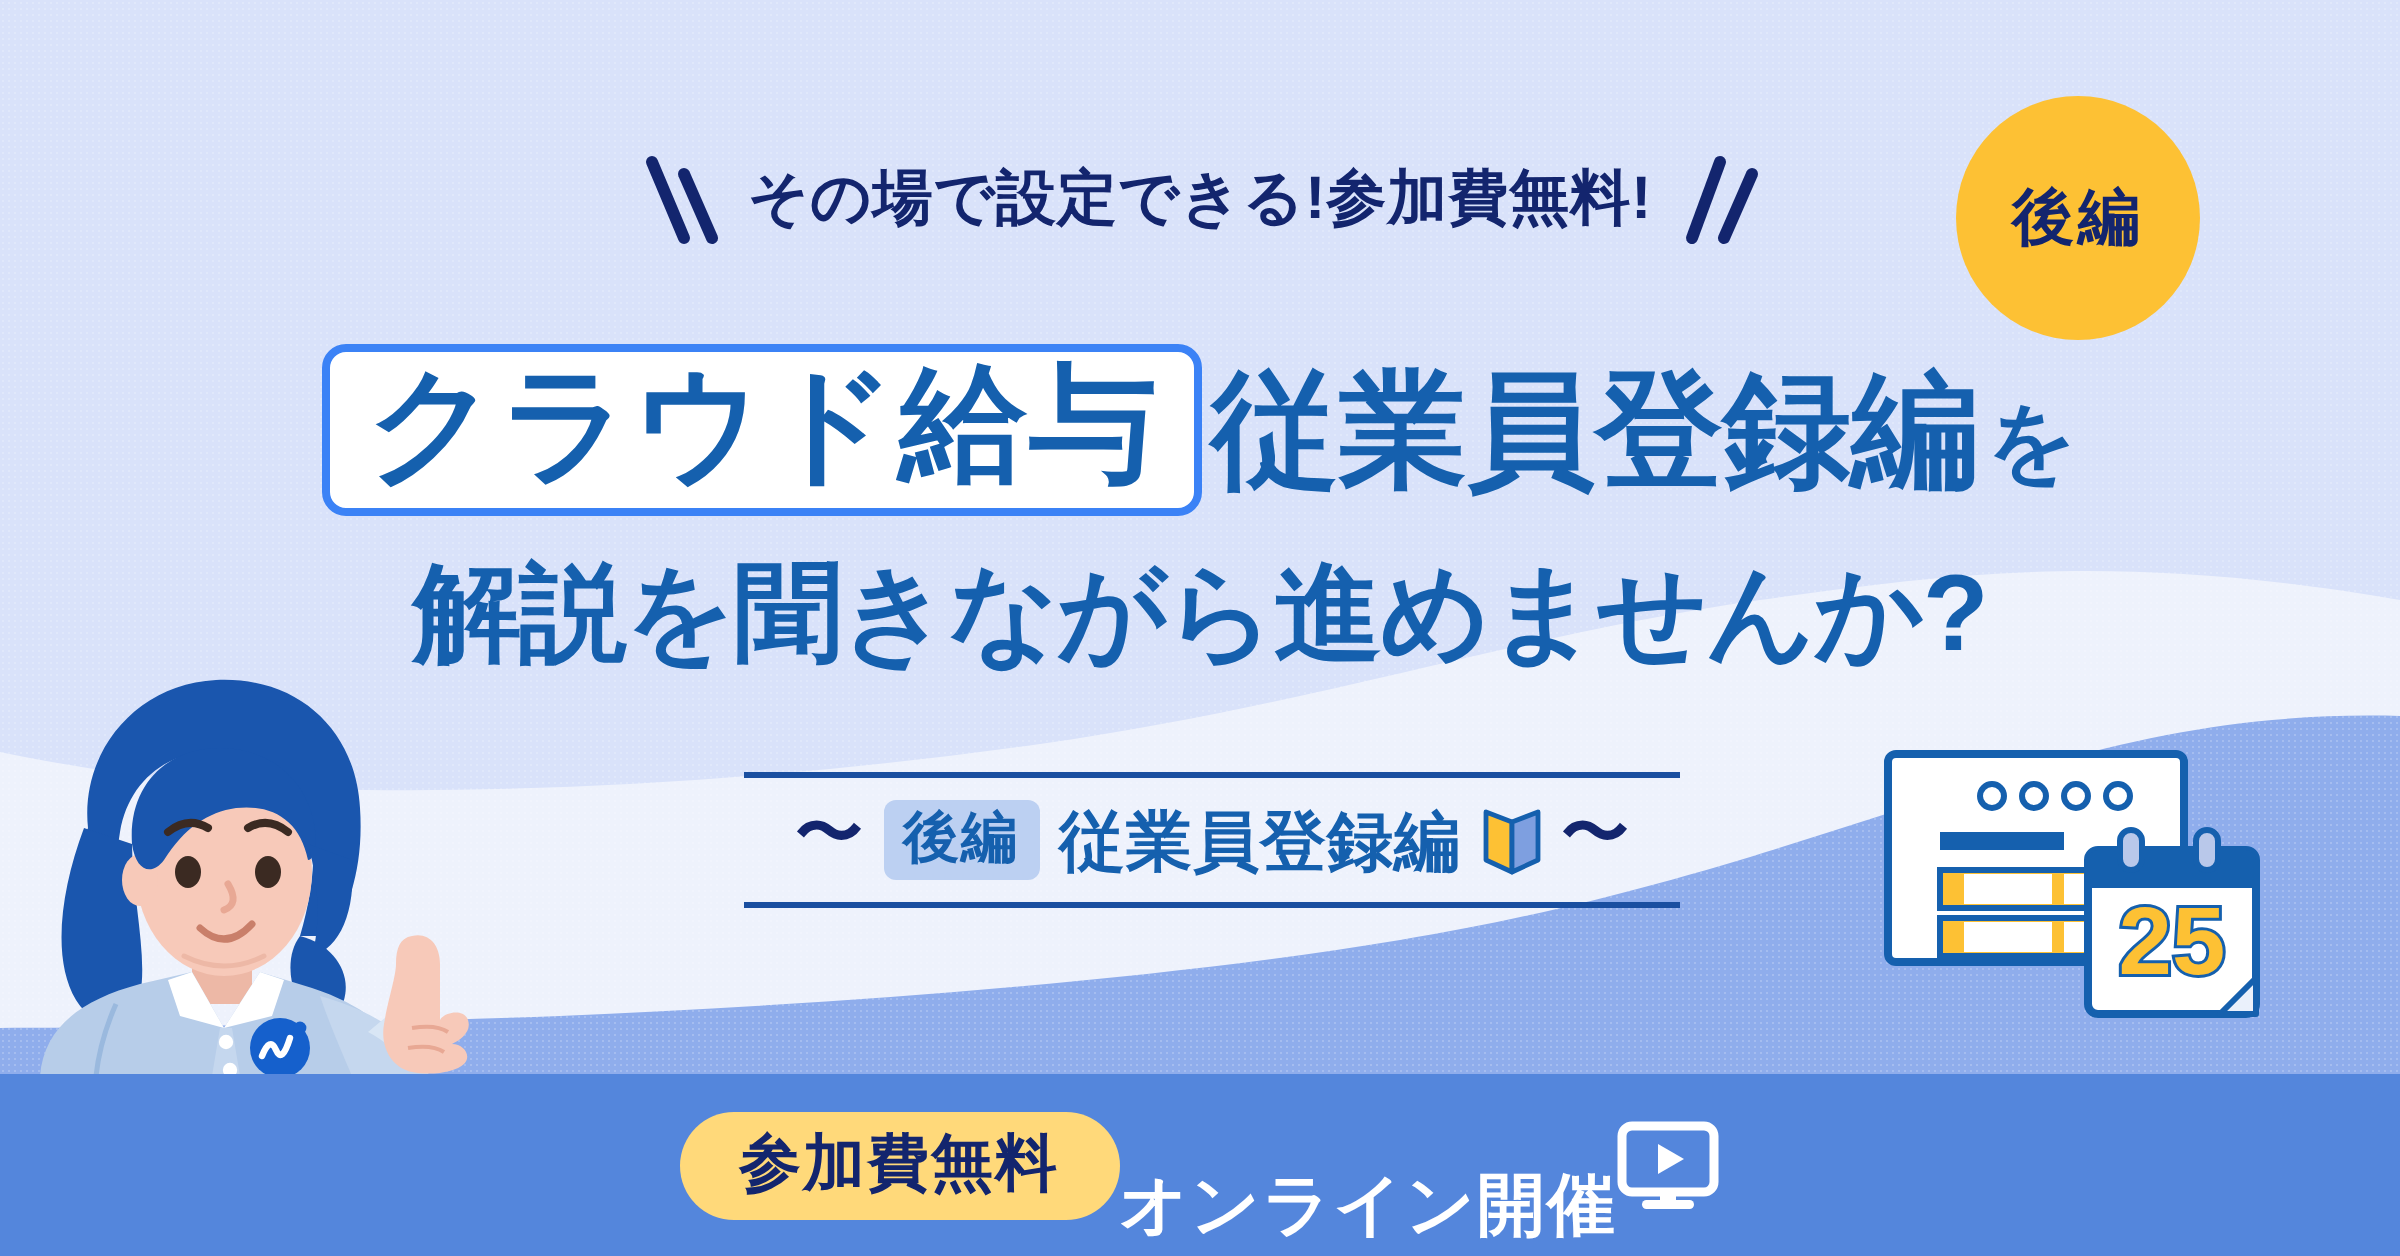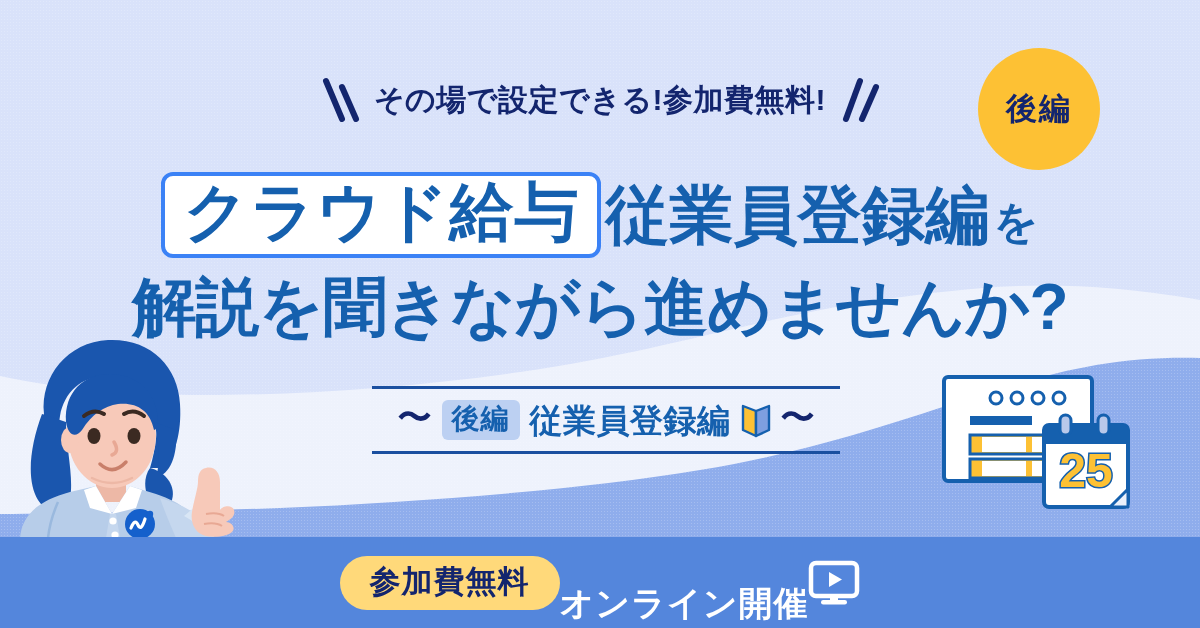--- a/index.html
+++ b/index.html
@@ -39,21 +39,21 @@
   .hl-row-2{height:82px;margin-top:-4px;}
   .boxed{display:inline-flex;align-items:center;justify-content:center;
     border:4px solid #3b82f6;border-radius:12px;background:#ffffff;
     padding:4px 18px 10px 18px;height:86px;box-sizing:border-box;}
   .boxed span{font-size:64px;font-weight:700;color:#1560ae;letter-spacing:1px;
     line-height:1;}
   .hl-main{font-size:64px;font-weight:700;color:#1560ae;letter-spacing:0px;
     line-height:1;white-space:nowrap;}
   .hl-small{font-size:44px;font-weight:700;color:#1560ae;line-height:1;
     position:relative;top:7px;}
-  .hl-row-2 .hl-main{font-size:64px;letter-spacing:-1px;}
+  .hl-row-2 .hl-main{font-size:54px;letter-spacing:-1px;}
 
   
   .subwrap{position:absolute;left:372px;top:386px;width:468px;}
   .rule{height:3px;background:#1a4fa0;width:100%;}
   .subrow{display:flex;align-items:center;justify-content:center;gap:10px;
     height:62px;}
   .tilde{font-size:34px;font-weight:700;color:#13256e;line-height:1;
     position:relative;top:-3px;}
   .chip{background:#bcd0f2;border-radius:6px;padding:5px 10px 7px 10px;}
   .chip span{font-size:28px;font-weight:700;color:#1560ae;letter-spacing:1px;

